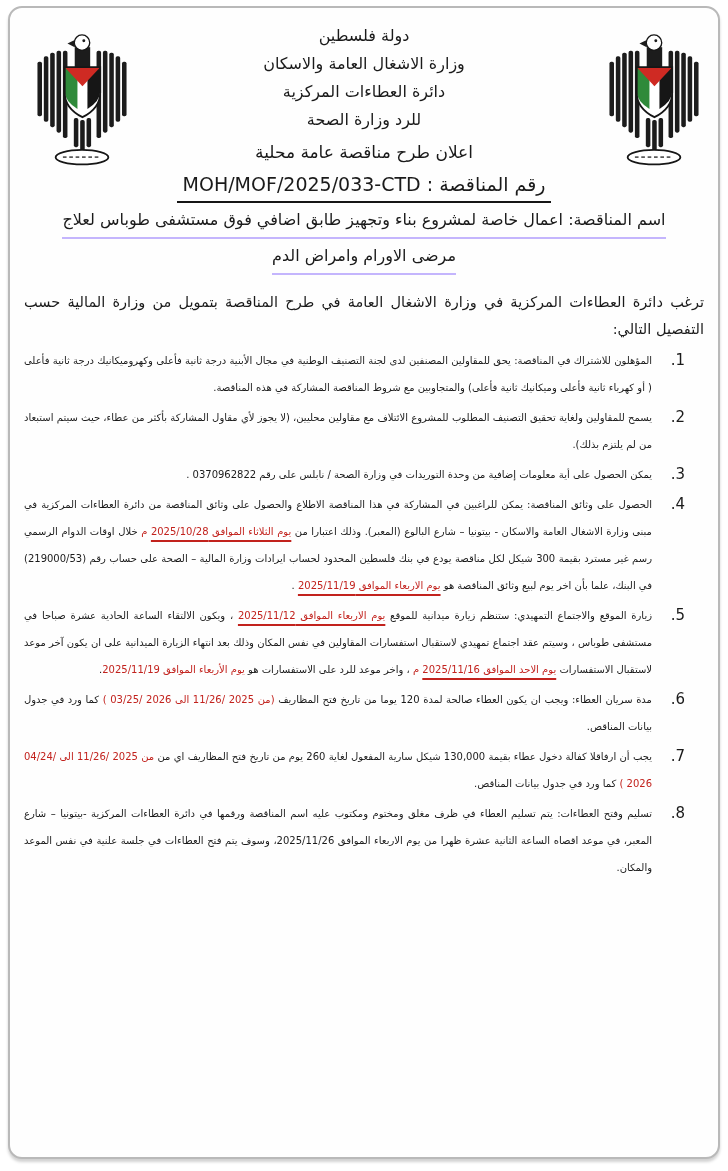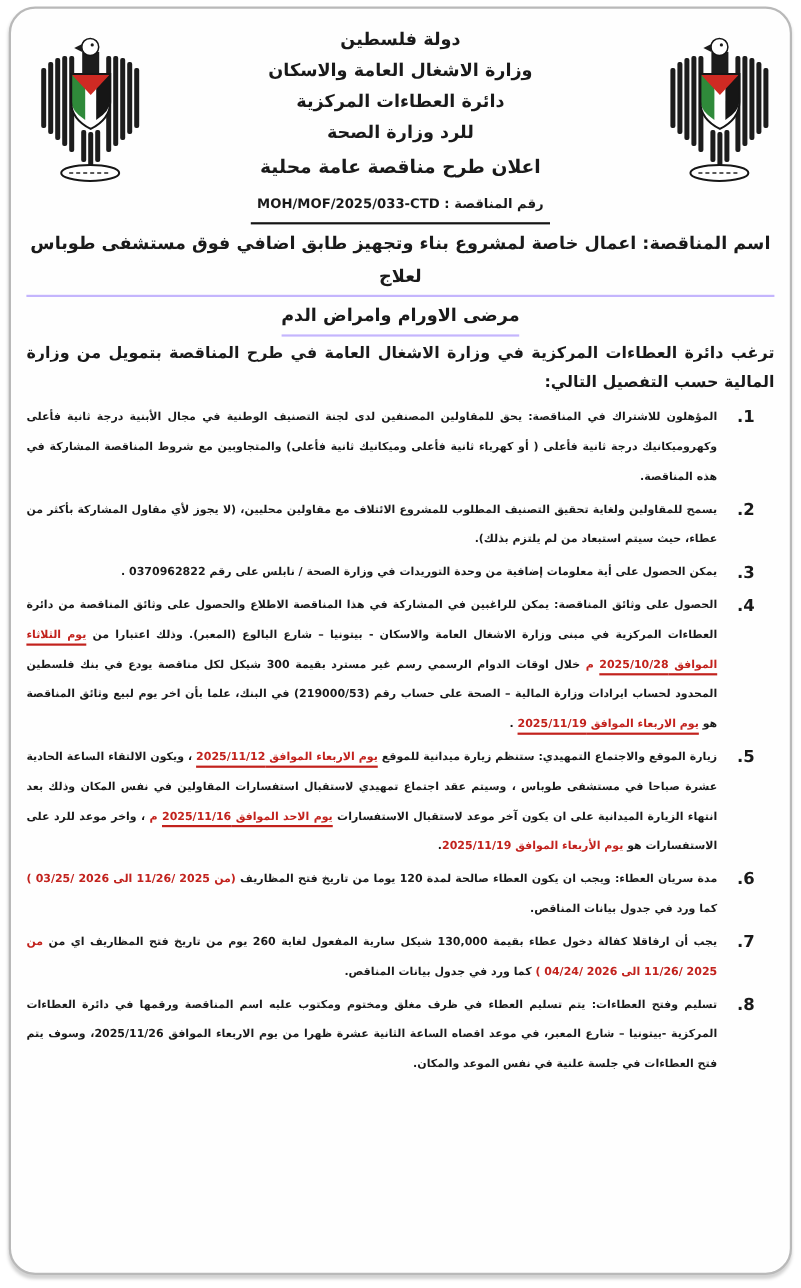--- a/index.html
+++ b/index.html
@@ -2,37 +2,37 @@
 <html lang="ar"><head>
 <meta charset="utf-8">
 <style>
   html,body{margin:0;padding:0;background:#ffffff;}
   body{
     width:728px;height:1171px;position:relative;overflow:hidden;
     font-family:"DejaVu Sans", sans-serif;
   }
   .page{
     position:absolute;top:6px;left:8px;right:8px;bottom:12px;
-    border:2px solid #b9b9b9;border-radius:24px;
+    border:2px solid #b9b9b9;border-radius:14px;
     box-shadow:0 3px 3px rgba(0,0,0,.18);
     padding:14px 14px 6px 14px;
     direction:rtl;
-    color:#1a1a1a;font-weight:bold;
+    color:#1a1a1a;font-weight:normal;
     overflow:hidden;background:#fefefe;
   }
   .emblem{position:absolute;top:22px;width:100px;height:138px;}
   .emblem.left{left:22px;}
   .emblem.right{right:14px;}
   .hdr{ text-align:center; font-size:16px; line-height:28px; }
   .announce{ text-align:center; font-size:17px; line-height:30px; margin-top:3px;}
   .tnum-wrap{text-align:center; line-height:30px; margin-top:2px;}
-  .tnum{ font-size:12px; border-bottom:2px solid #151515; padding:0 6px 2px 6px; display:inline-block;}
+  .tnum{ font-size:19px; border-bottom:2px solid #151515; padding:0 6px 2px 6px; display:inline-block;}
   .tname{ text-align:center; font-size:16px; line-height:30px; margin-top:2px;}
   .tname .u{border-bottom:2px solid #c4b5fd; padding-bottom:2px; display:inline-block;}
-  .para{ font-size:14.5px; line-height:27px; text-align:justify; margin-top:2px;}
+  .para{ font-size:14.5px; line-height:27px; text-align:justify; margin-top:14px;}
   .list{ margin-top:4px; }
   .item{ display:flex; margin-bottom:3px; }
   .num{ flex:0 0 52px; text-align:center; font-size:15px; line-height:27px; direction:rtl;}
   .ibody{ flex:1; font-size:10px; line-height:27px; text-align:justify; }
   .r{ color:#c2221d; }
   .ru{ color:#c2221d; text-decoration:underline; text-decoration-thickness:2px; text-underline-offset:5px; }
 </style>
 </head>
 <body>
 

